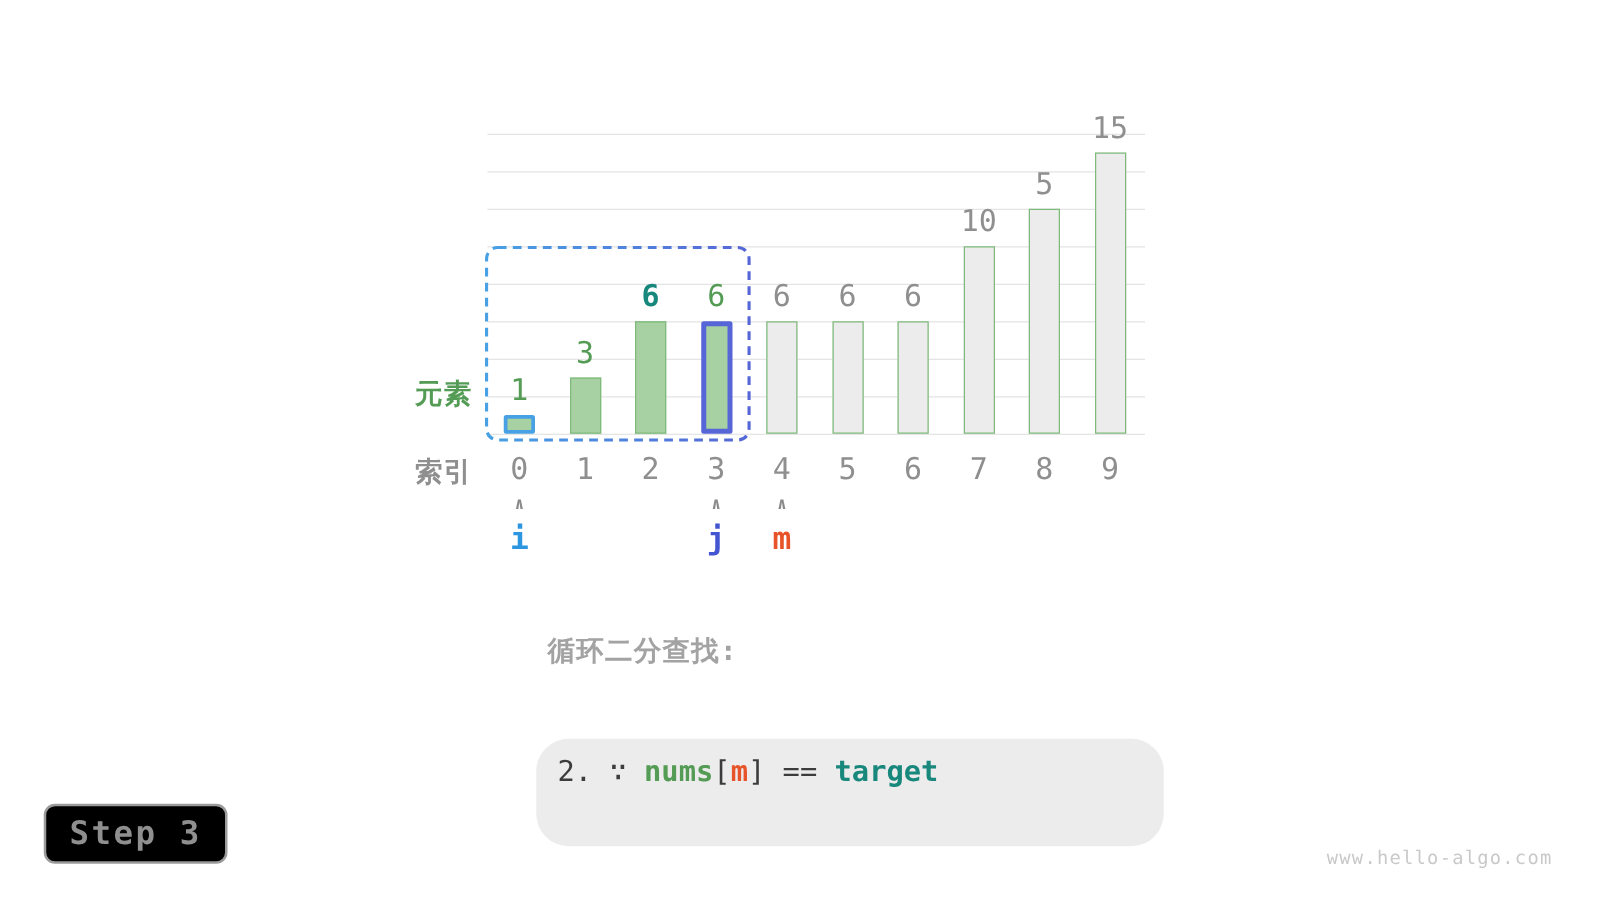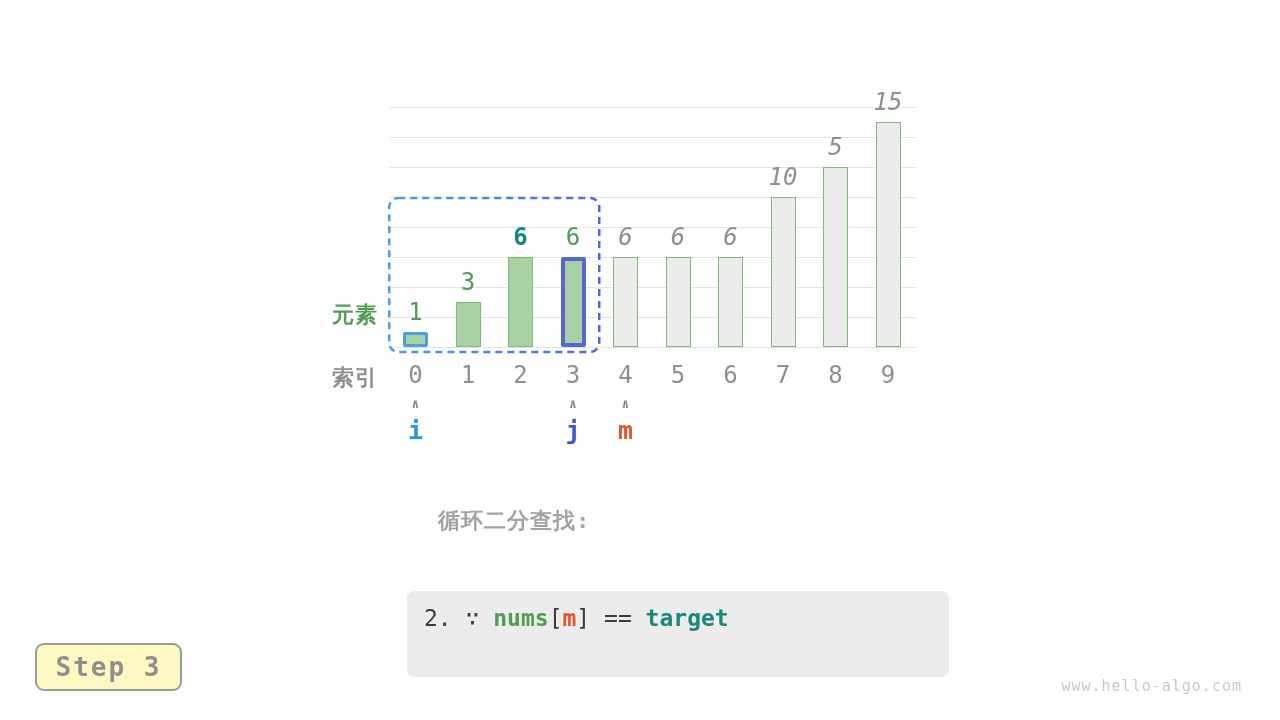--- a/index.html
+++ b/index.html
@@ -11,44 +11,44 @@
   .gridline{position:absolute;height:1px;background:var(--grid);}
   .bar{position:absolute;box-sizing:border-box;}
   .bar.f-green{background:var(--green_fill);}
   .bar.f-gray{background:var(--gray_fill);}
   .bar.b-green{border:1.5px solid var(--green_stroke);}
   .bar.b-sky{border:3.5px solid var(--sky_border);border-radius:2px;}
   .bar.b-indigo{border:4px solid var(--indigo_border);border-radius:2px;}
   .val-label{position:absolute;width:60px;text-align:center;font-size:24px;line-height:28px;}
   .v-green{color:var(--green_text);}
   .v-teal{color:var(--teal);font-weight:bold;}
-  .v-gray{color:var(--gray_text);font-style:italic;}
+  .v-gray{color:var(--gray_text);}
   .idx-label{position:absolute;width:60px;text-align:center;font-size:24px;line-height:26px;color:var(--gray_text);}
   .axis-label{position:absolute;font-size:22px;font-weight:bold;letter-spacing:1px;text-align:center;}
   .axis-label.element{color:var(--green_text);}
   .axis-label.index{color:var(--gray_text);}
   .caret{position:absolute;width:60px;text-align:center;font-size:13px;font-weight:bold;color:#8a8a8a;}
   .ptr-letter{position:absolute;width:60px;text-align:center;font-size:25px;font-weight:bold;line-height:28px;}
   .range-svg{position:absolute;left:0;top:0;pointer-events:none;}
   
   .s-dark{color:var(--dark_text);}
   .s-orange{color:var(--orange);font-weight:bold;}
   .s-sky{color:var(--sky);font-weight:bold;}
   .s-indigo{color:var(--indigo);font-weight:bold;}
   .s-green{color:var(--green_text);font-weight:bold;}
   .s-teal{color:var(--teal);font-weight:bold;}
   .ann-title{position:absolute;left:438px;top:506px;font-size:22px;font-weight:bold;color:var(--light_gray_text);letter-spacing:1px;}
   .ann-line{font-size:23px;color:var(--dark_text);white-space:pre;}
   #line1{position:absolute;left:443px;top:549px;}
-  .ann-box{position:absolute;left:407px;top:591px;width:542px;height:86px;background:var(--box_bg);
-    border-radius:8px;box-sizing:border-box;padding:10px 0 0 17px;}
+  .ann-box{position:absolute;left:429px;top:591px;width:502px;height:86px;background:var(--box_bg);
+    border-radius:26px;box-sizing:border-box;padding:10px 0 0 17px;}
   .ann-box .ann-line{line-height:34px;}
   #line2b{padding-left:38px;}
   
-  .step-badge{position:absolute;left:35px;top:643px;width:147px;height:48px;background:#fef9c3;
+  .step-badge{position:absolute;left:35px;top:643px;width:147px;height:48px;background:#000000;
     border:2px solid var(--badge_border);border-radius:9px;box-sizing:border-box;
     display:flex;align-items:center;justify-content:center;
     font-size:26px;font-weight:bold;color:var(--gray_text);letter-spacing:2px;}
   .watermark{position:absolute;right:38px;top:677px;font-size:15px;color:var(--watermark);letter-spacing:1px;}
 </style>
 </head>
 <body>
 
 <div class="canvas">
 

